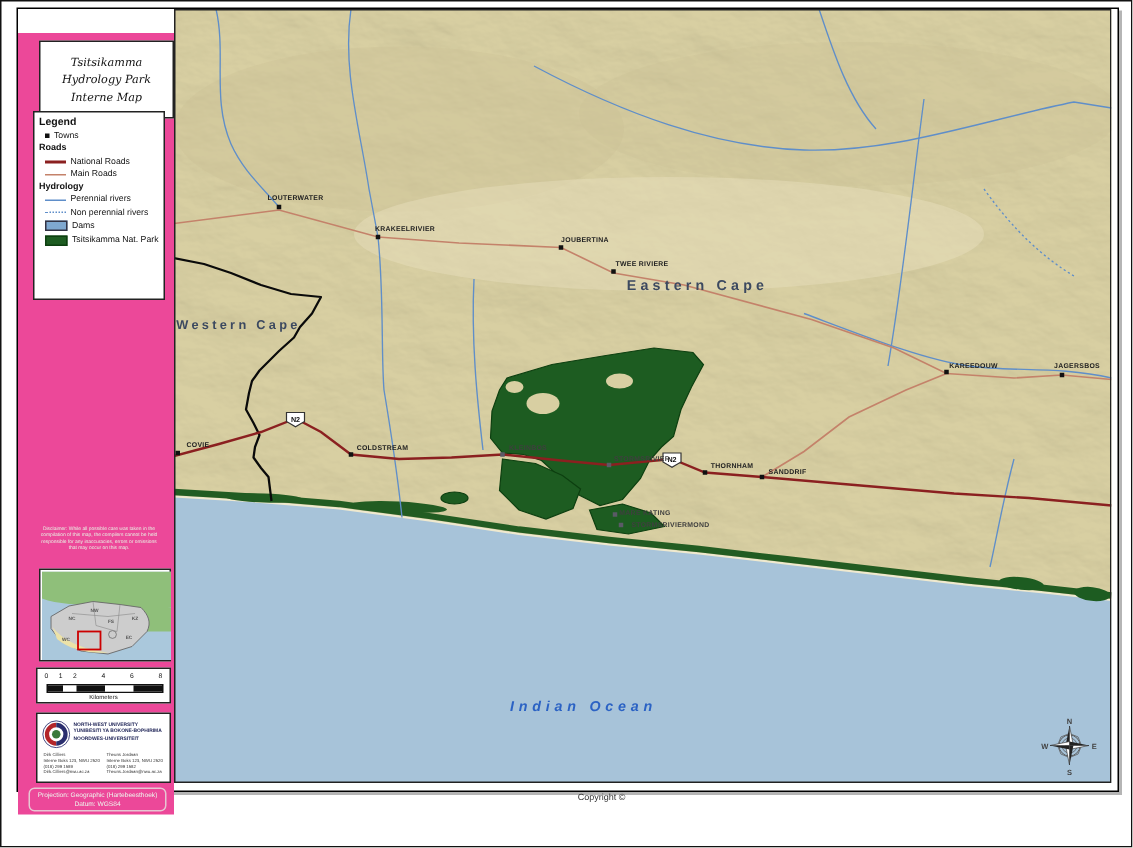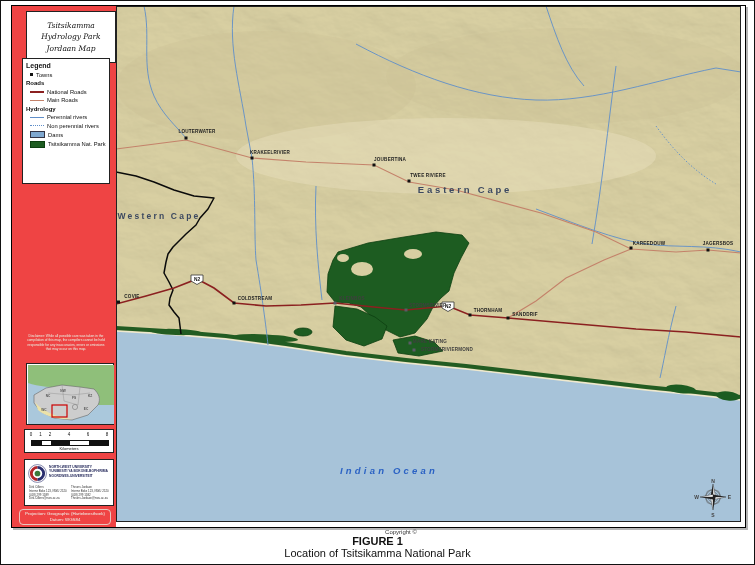--- a/index.html
+++ b/index.html
@@ -1,21 +1,21 @@
 <!DOCTYPE html>
 <html><head>
 <meta charset="utf-8">
 <style>
   html,body{margin:0;padding:0;background:#fff;}
   .page{position:relative;width:753px;height:563px;border:1px solid #111;background:#fff;
         font-family:"Liberation Sans",sans-serif;overflow:hidden;}
   .abs{position:absolute;}
   .frame{position:absolute;left:10px;top:4px;width:733px;height:521px;border:1px solid #000;
          background:#fff;box-shadow:2px 2px 0 rgba(120,120,120,.55);}
-  .sidebar{position:absolute;left:0;top:0;width:104px;height:521px;background:#ef4444;}
+  .sidebar{position:absolute;left:0;top:16px;width:104px;height:521px;background:#ec4899;}
   .box{position:absolute;background:#fff;border:1px solid #222;box-sizing:border-box;}
   .title-box{left:14px;top:5px;width:90px;height:52px;display:flex;flex-direction:column;
              justify-content:center;text-align:center;font-family:"DejaVu Serif",serif;
              font-style:italic;font-size:7.5px;line-height:1.55;color:#111;}
   .legend-box{left:10px;top:52px;width:88px;height:126px;padding:3px 3px;font-size:5.8px;color:#111;}
   .lg-title{font-weight:bold;font-size:7px;margin-bottom:2px;}
   .lg-h{font-weight:bold;font-size:6px;margin:2.5px 0 1.5px 0;}
   .lg-row{display:flex;align-items:center;margin:2.5px 0;}
   .sw{display:inline-block;margin:0 3px 0 4px;flex:0 0 auto;}
   .sw-town{width:3px;height:3px;background:#111;}
@@ -69,21 +69,21 @@
 <body>
 
 <div class="page">
   <div class="frame">
 
     <div class="sidebar">
 
       <div class="box title-box">
         <div>Tsitsikamma</div>
         <div>Hydrology Park</div>
-        <div>Jordaan Map</div>
+        <div>Interne Map</div>
       </div>
 
       <div class="box legend-box">
         <div class="lg-title">Legend</div>
         <div class="lg-row">
           <span class="sw sw-town"></span>
           <span>Towns</span>
         </div>
         <div class="lg-h">Roads</div>
         <div class="lg-row">
@@ -317,15 +317,13 @@
         <text x="613.5" y="493" class="comp-l">E</text>
         <text x="597" y="510.5" class="comp-l">S</text>
         <text x="580.5" y="493" class="comp-l">W</text>
       </g>
 
       <rect x="0.5" y="0.5" width="624" height="515" fill="none" stroke="#222" stroke-width="1"></rect>
     </svg>
   </div>
 
   <div class="copyright">Copyright ©</div>
-  <div class="cap1">FIGURE 1</div>
-  <div class="cap2">Location of Tsitsikamma National Park</div>
 </div>
 
 </body></html>

